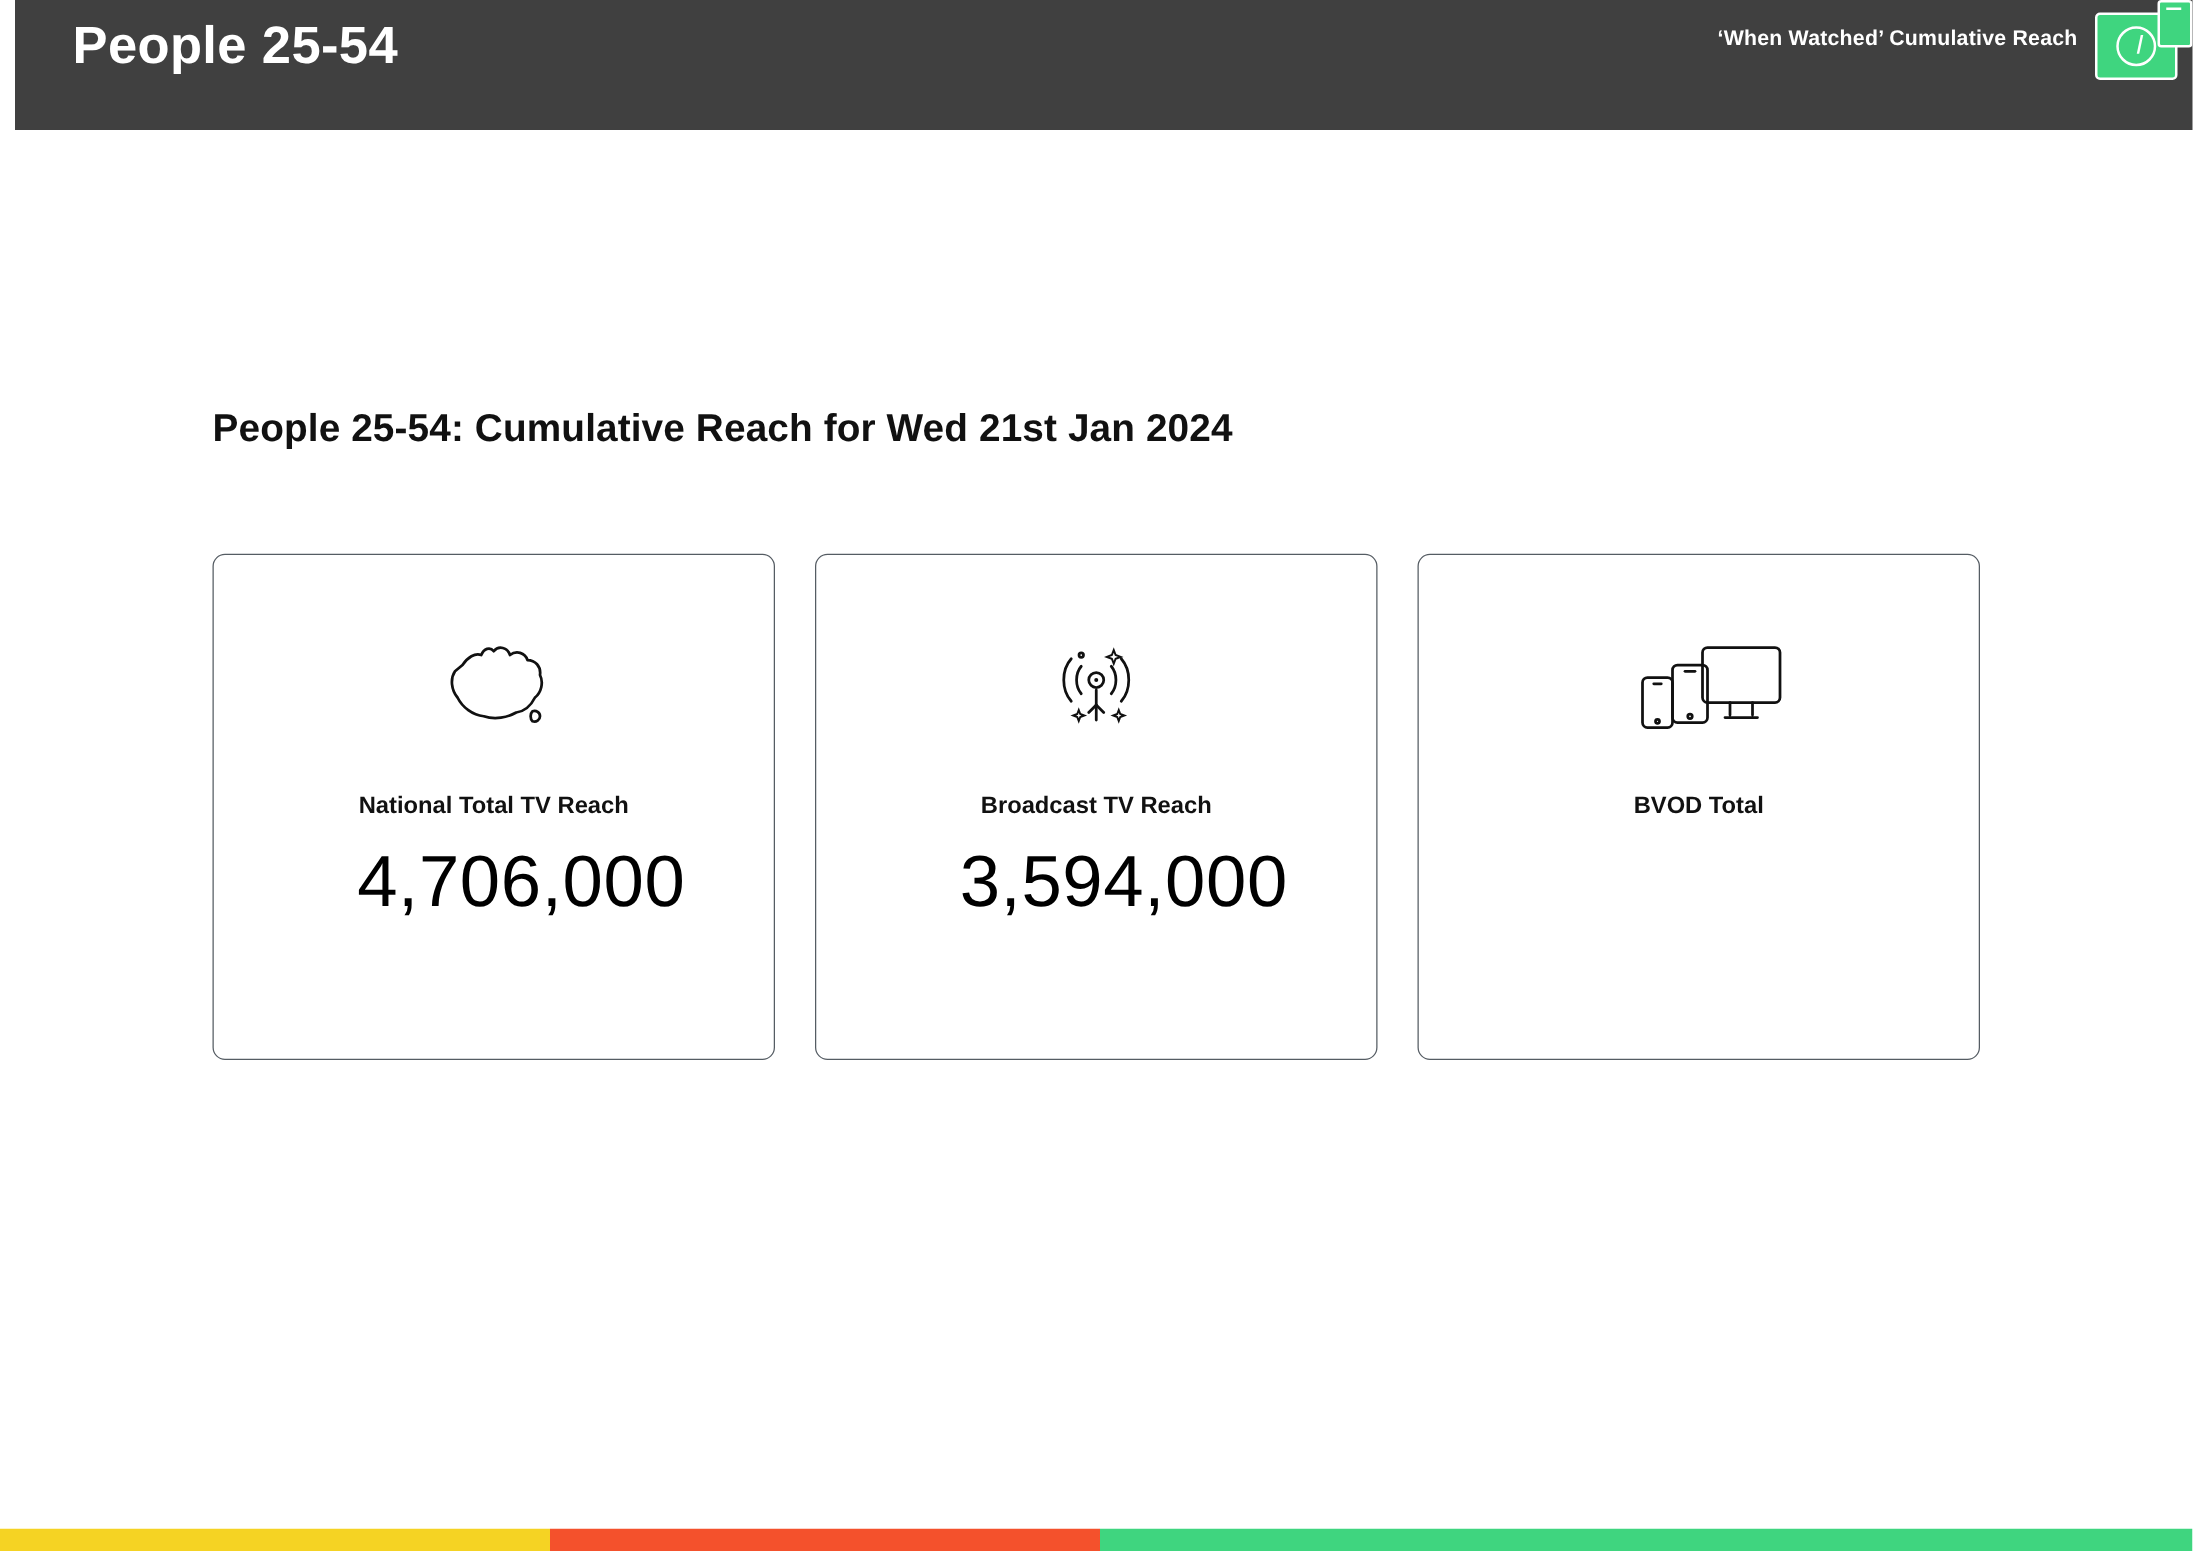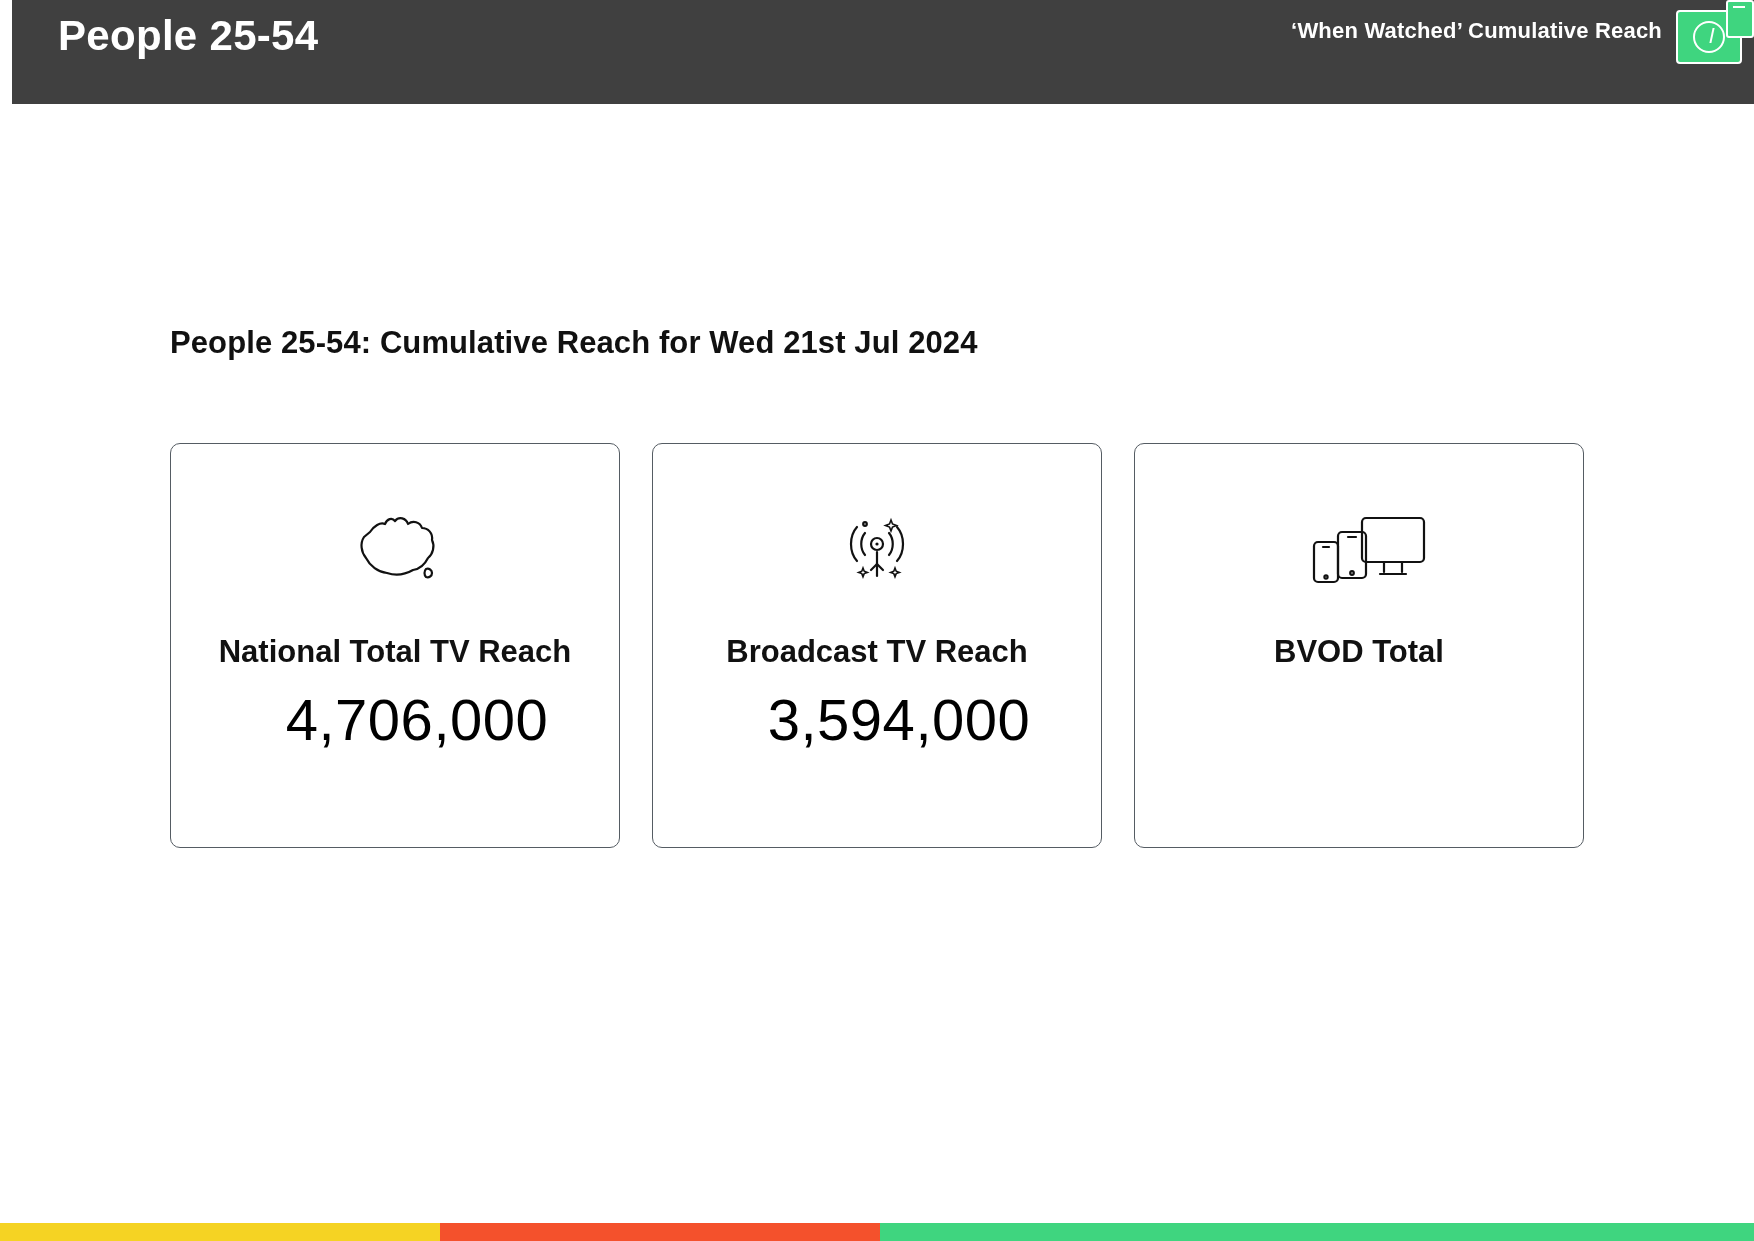--- a/index.html
+++ b/index.html
@@ -37,21 +37,21 @@
   }
   .header-right {
     position: absolute;
     right: 24px;
     top: 10px;
     display: flex;
     align-items: center;
     gap: 14px;
   }
   .header-subtitle {
-    font-size: 22px;
+    font-size: 17px;
     color: #ffffff;
     font-weight: bold;
     letter-spacing: 0.2px;
     white-space: nowrap;
     padding-bottom: 12px;
   }
   .logo-box {
     width: 62px;
     height: 50px;
     border: 2px solid #ffffff;
@@ -131,21 +131,21 @@
   }
   .card-icon {
     margin-top: 62px;
     height: 92px;
     display: flex;
     align-items: center;
     justify-content: center;
   }
   .card-label {
     margin-top: 36px;
-    font-size: 31px;
+    font-size: 19px;
     font-weight: bold;
     color: #111111;
   }
   .card-value {
     margin-top: 16px;
     font-size: 58px;
     font-weight: normal;
     color: #000000;
     letter-spacing: 0.5px;
     margin-left: 44px;
@@ -171,21 +171,21 @@
   <div class="header-title">People 25-54</div>
   <div class="header-right">
     <div class="header-subtitle">‘When Watched’ Cumulative Reach</div>
     <div class="logo-box">
       <span class="circle-mark"></span>
       <span class="tab-shape"></span>
     </div>
   </div>
 </div>
 
-<div class="content-title">People 25-54: Cumulative Reach for Wed 21st Jul 2024</div>
+<div class="content-title">People 25-54: Cumulative Reach for Wed 21st Jan 2024</div>
 
 <div class="cards">
 
   <div class="card">
     <div class="card-icon">
       <svg width="110" height="92" viewBox="0 0 110 92" fill="none" stroke="#111111" stroke-width="2.2" stroke-linejoin="round" stroke-linecap="round">
         <path d="M30 26 C34 20, 40 16, 45 18 C47 13, 52 11, 55 15 C59 10, 66 12, 68 18 C73 14, 80 16, 82 22 C88 22, 93 27, 92 34 C95 40, 93 48, 88 52 C85 58, 80 63, 73 64 C66 68, 56 70, 47 67 C38 66, 30 60, 26 52 C21 46, 20 37, 24 31 Z"></path>
         <path d="M86 63 C89 62, 92 64, 92 67 C92 70, 89 72, 86 71 C84 69, 84 65, 86 63 Z"></path>
       </svg>
     </div>

